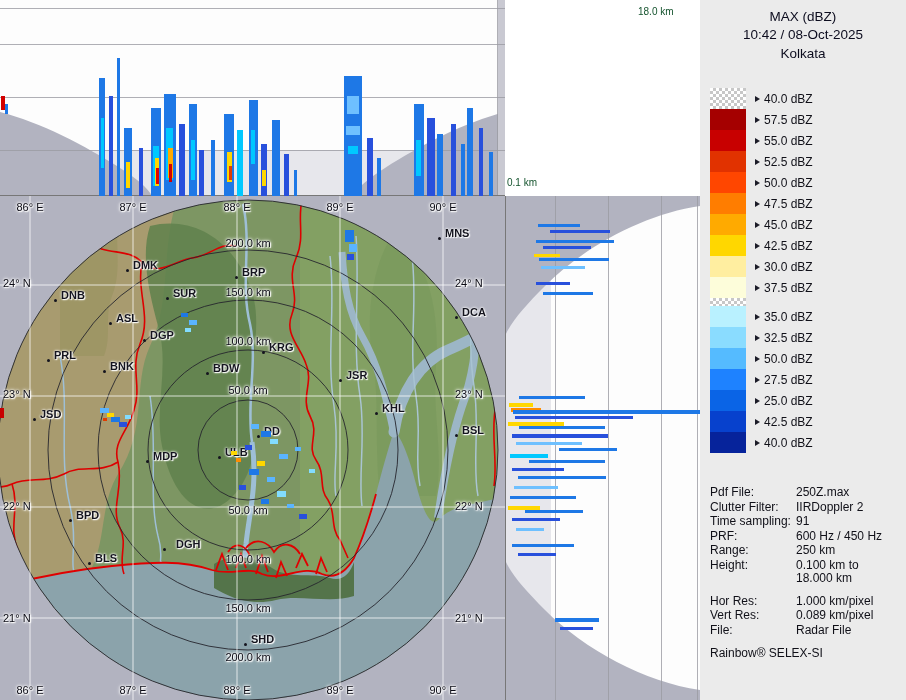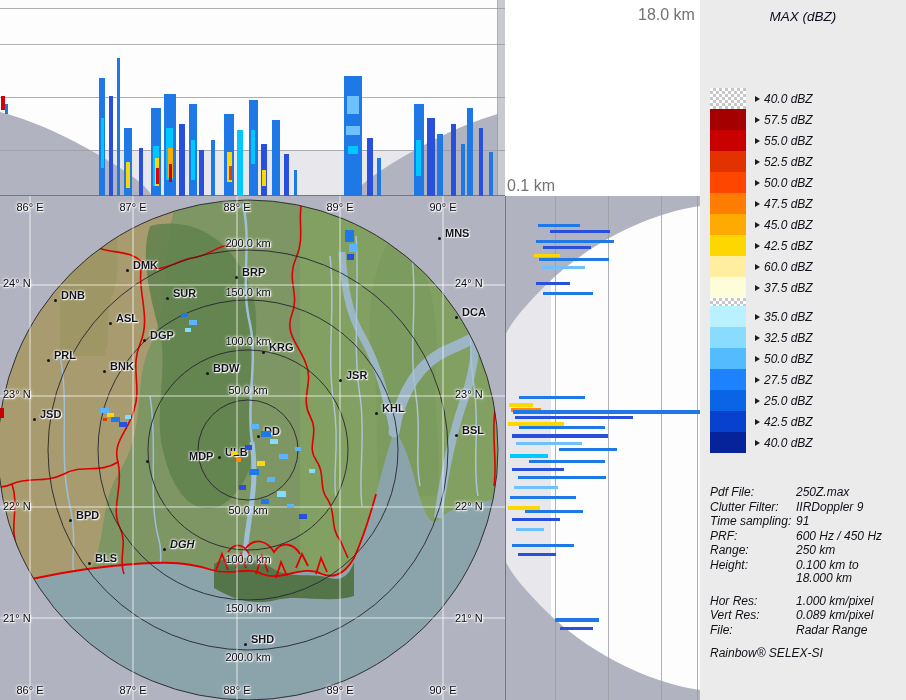--- a/index.html
+++ b/index.html
@@ -1,24 +1,24 @@
 <!DOCTYPE html>
 <html><head>
 <meta charset="utf-8">
 <style>
   html,body{margin:0;padding:0;background:#fff;}
   #app{position:relative;width:906px;height:700px;overflow:hidden;
        font-family:"Liberation Sans",sans-serif;background:#fff;}
-  .panel{position:absolute;font-style:italic;}
+  .panel{position:absolute;}
   #top-panel{left:0;top:0;width:505px;height:196px;background:#fdfdfd;}
   #map-panel{left:0;top:196px;width:505px;height:504px;}
   #right-panel{left:505px;top:196px;width:195px;height:504px;background:#fdfdfd;}
   #legend{left:700px;top:0;width:206px;height:700px;background:#ebebeb;color:#101018;}
 
-  .hlabel{position:absolute;font-size:16px;color:#737373;white-space:nowrap;z-index:9;}
+  .hlabel{position:absolute;font-size:10px;color:#14532d;white-space:nowrap;z-index:9;}
   #label-top{left:638px;top:6px;}
   #label-bottom{left:507px;top:177px;}
 
   
   .legtitle{position:absolute;left:0;width:206px;text-align:center;font-size:13.5px;color:#0c0c1e;}
   #leg-title{top:9px;}
   #leg-datetime{top:27px;}
   #leg-site{top:46px;}
   #scale-rows{position:absolute;left:10px;top:88px;}
   .scale-row{display:flex;align-items:center;height:21px;}
@@ -300,25 +300,25 @@
       <div class="station" style="left: 382px; top: 402px;">KHL</div>
       <div class="stdot" style="left: 455px; top: 434px;"></div>
       <div class="station" style="left: 462px; top: 424px;">BSL</div>
       <div class="stdot" style="left: 33px; top: 418px;"></div>
       <div class="station" style="left: 40px; top: 408px;">JSD</div>
       <div class="stdot" style="left: 257px; top: 435px;"></div>
       <div class="station" style="left: 264px; top: 425px;">DD</div>
       <div class="stdot" style="left: 218px; top: 456px;"></div>
       <div class="station" style="left: 225px; top: 446px;">ULB</div>
       <div class="stdot" style="left: 146px; top: 460px;"></div>
-      <div class="station" style="left: 153px; top: 450px; padding-left: 36px;">MDP</div>
+      <div class="station" style="left: 153px; top: 450px;">MDP</div>
       <div class="stdot" style="left: 69px; top: 519px;"></div>
       <div class="station" style="left: 76px; top: 509px;">BPD</div>
       <div class="stdot" style="left: 163px; top: 548px;"></div>
-      <div class="station" style="left: 170px; top: 538px; font-style: italic;">DGH</div>
+      <div class="station" style="left: 176px; top: 538px;">DGH</div>
       <div class="stdot" style="left: 88px; top: 562px;"></div>
       <div class="station" style="left: 95px; top: 552px;">BLS</div>
       <div class="stdot" style="left: 244px; top: 643px;"></div>
       <div class="station" style="left: 251px; top: 633px;">SHD</div>
       <div class="echo" style="left: 100px; top: 408px; width: 9px; height: 5px; background: rgb(90, 180, 255);"></div>
       <div class="echo" style="left: 107px; top: 413px; width: 7px; height: 4px; background: rgb(255, 215, 0);"></div>
       <div class="echo" style="left: 111px; top: 417px; width: 9px; height: 5px; background: rgb(30, 120, 230);"></div>
       <div class="echo" style="left: 119px; top: 422px; width: 8px; height: 5px; background: rgb(40, 80, 220);"></div>
       <div class="echo" style="left: 125px; top: 415px; width: 6px; height: 4px; background: rgb(130, 220, 255);"></div>
       <div class="echo" style="left: 103px; top: 418px; width: 4px; height: 3px; background: rgb(225, 60, 0);"></div>
@@ -343,20 +343,22 @@
       <div class="echo" style="left: 295px; top: 447px; width: 6px; height: 4px; background: rgb(90, 180, 255);"></div>
       <div class="echo" style="left: 231px; top: 451px; width: 6px; height: 4px; background: rgb(255, 215, 0);"></div>
       <div class="echo" style="left: 236px; top: 458px; width: 5px; height: 4px; background: rgb(255, 140, 0);"></div>
       <div class="echo" style="left: 345px; top: 230px; width: 9px; height: 12px; background: rgb(30, 120, 230);"></div>
       <div class="echo" style="left: 349px; top: 244px; width: 8px; height: 8px; background: rgb(90, 180, 255);"></div>
       <div class="echo" style="left: 347px; top: 254px; width: 7px; height: 6px; background: rgb(40, 80, 220);"></div>
     </div>
 
   <aside id="legend" class="panel">
     <div id="leg-title" class="legtitle">MAX (dBZ)</div>
+    <div id="leg-datetime" class="legtitle">10:42 / 08-Oct-2025</div>
+    <div id="leg-site" class="legtitle">Kolkata</div>
     <div id="scale-rows">
         <div class="scale-row">
           <div class="swatch checker"></div>
           <div class="scale-label">
             <div class="tick"></div>
             <span>40.0 dBZ</span>
           </div>
         </div>
         <div class="scale-row">
           <div class="swatch" style="background: rgb(165, 0, 0);"></div>
@@ -404,21 +406,21 @@
           <div class="swatch" style="background: rgb(255, 215, 0);"></div>
           <div class="scale-label">
             <div class="tick"></div>
             <span>42.5 dBZ</span>
           </div>
         </div>
         <div class="scale-row">
           <div class="swatch" style="background: rgb(255, 238, 160);"></div>
           <div class="scale-label">
             <div class="tick"></div>
-            <span>60.0 dBZ</span>
+            <span>30.0 dBZ</span>
           </div>
         </div>
         <div class="scale-row">
           <div class="swatch" style="background: rgb(253, 253, 218);"></div>
           <div class="scale-label">
             <div class="tick"></div>
             <span>37.5 dBZ</span>
           </div>
         </div>
         <div class="swatch-gap checker"></div>
@@ -469,33 +471,33 @@
           <div class="scale-label">
             <div class="tick"></div>
             <span>40.0 dBZ</span>
           </div>
         </div>
       </div>
     <div id="info-rows">
         <div class="ikey">Pdf File:</div>
         <div class="ival">250Z.max</div>
         <div class="ikey">Clutter Filter:</div>
-        <div class="ival">IIRDoppler 9</div>
+        <div class="ival">IIRDoppler 2</div>
         <div class="ikey">Time sampling:</div>
         <div class="ival">91</div>
         <div class="ikey">PRF:</div>
         <div class="ival">600 Hz / 450 Hz</div>
         <div class="ikey">Range:</div>
         <div class="ival">250 km</div>
         <div class="ikey">Height:</div>
         <div class="ival">0.100 km to
 18.000 km</div>
         <div class="ikey gap">Hor Res:</div>
         <div class="ival gap">1.000 km/pixel</div>
         <div class="ikey">Vert Res:</div>
         <div class="ival">0.089 km/pixel</div>
         <div class="ikey">File:</div>
-        <div class="ival">Radar Range</div>
+        <div class="ival">Radar File</div>
       </div>
     <div id="brand">Rainbow® SELEX-SI</div>
   </aside>
 
 </div>
 
 </body></html>

